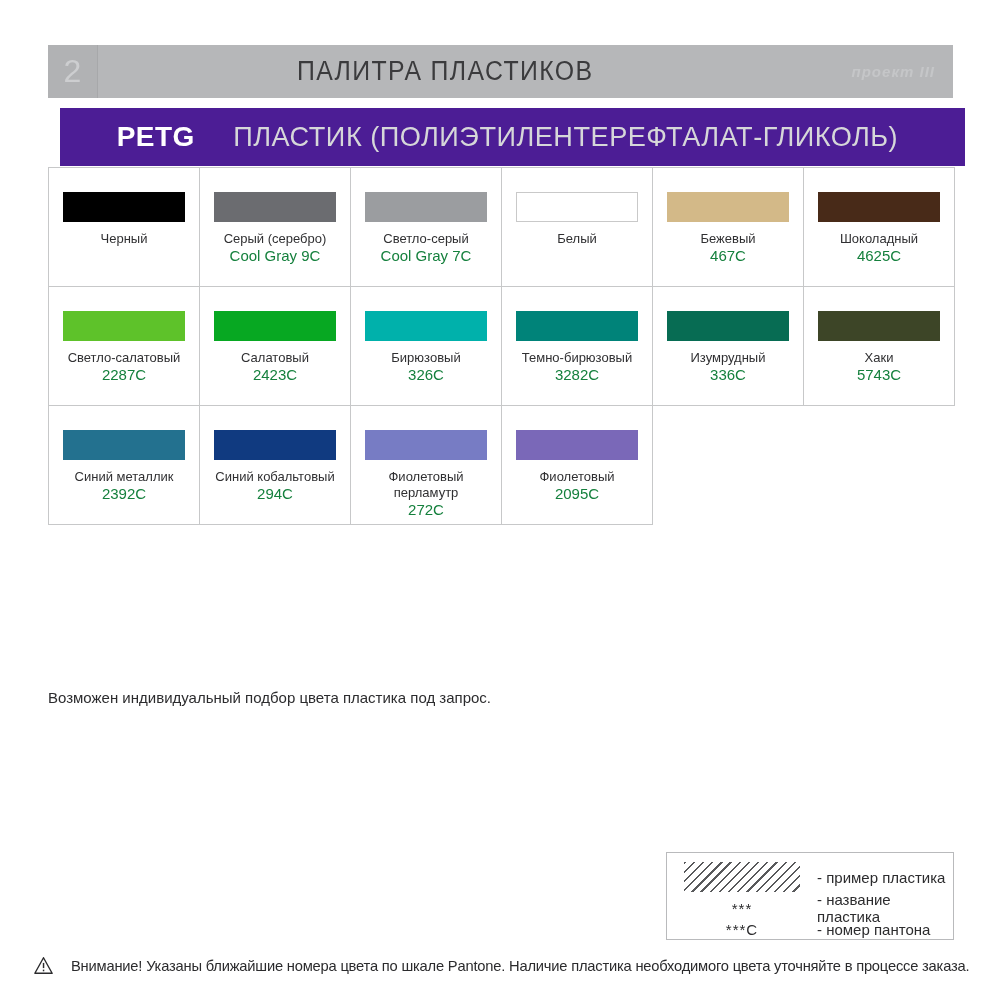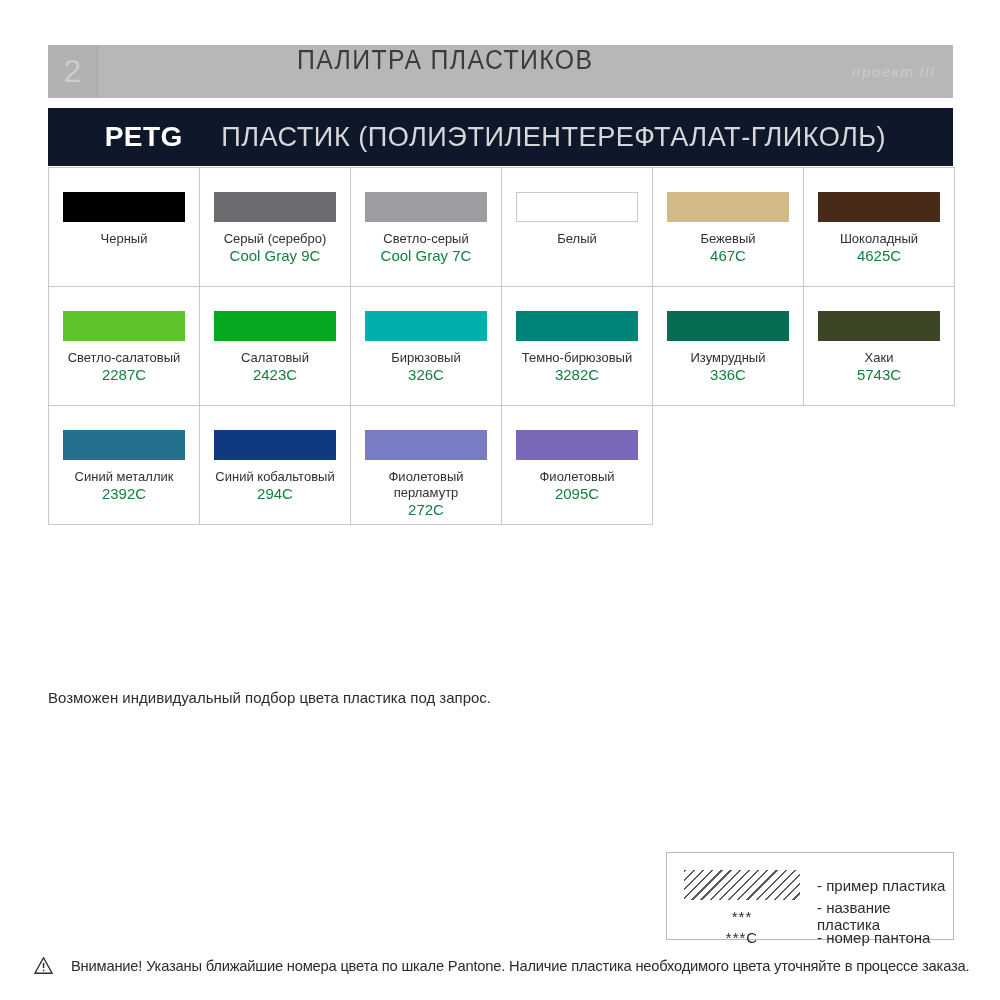--- a/index.html
+++ b/index.html
@@ -4,47 +4,47 @@
 <style>
   * { margin:0; padding:0; box-sizing:border-box; }
   html,body { background:#ffffff; }
   body { width:1000px; height:1000px; position:relative; font-family:"Liberation Sans","DejaVu Sans",sans-serif; color:#303032; }
   .page { position:absolute; inset:0; }
 
   
   .topbar { position:absolute; left:48px; top:45px; width:905px; height:53px; background:#b6b7b9; display:flex; align-items:stretch; }
   .pagenum { width:50px; background:#b1b2b4; border-right:1px solid #a7a8aa; display:flex; align-items:center; justify-content:center;
              font-size:32px; color:#cdced0; font-weight:400; }
-  .title-zone { flex:1; display:flex; align-items:flex-start; justify-content:center; }
+  .title-zone { flex:1; display:flex; align-items:center; justify-content:center; }
   .doc-title { font-size:27px; color:#3b3b3d; letter-spacing:1.5px; transform:scaleX(0.92); white-space:nowrap; }
   .logo-zone { width:160px; display:flex; align-items:center; justify-content:flex-end; padding-right:18px; }
   .logo { font-size:15px; font-style:italic; font-weight:bold; color:#c5c6c8; letter-spacing:1px; }
 
   
-  .section-header { position:absolute; left:48px; top:108px; width:905px; height:58px; background:#0f172a;
+  .section-header { position:absolute; left:60px; top:108px; width:905px; height:58px; background:#4c1d95;
                     display:flex; align-items:center; justify-content:center; gap:28px; }
   .material { font-size:28px; font-weight:bold; color:#ffffff; letter-spacing:0.5px; }
   .section-sub { font-size:28px; font-weight:normal; color:#d6d7d9; letter-spacing:0.5px; transform:scaleX(0.97); white-space:nowrap; }
 
   
   .grid { position:absolute; left:48px; top:167px; }
   .prow { display:flex; }
   .prow + .prow { margin-top:-1px;border-radius:18px; }
   .pcell { width:152px; height:120px; border:1px solid #c7c8c9; background:#ffffff; text-align:center; }
   .pcell + .pcell { margin-left:-1px; }
   .swatch { width:122px; height:30px; margin:24px auto 9px auto; }
   .plabel { font-size:13px; line-height:1.22; color:#303032; padding:0 4px; }
   .pcode  { font-size:15px; line-height:1.22; color:#15803d; }
 
   
   .note { position:absolute; left:48px; top:689px; font-size:15px; color:#2c2c2e; }
 
   
   .legend { position:absolute; left:666px; top:852px; width:288px; height:88px; border:1px solid #b9babc;
-            display:grid; grid-template-columns:150px 1fr; grid-template-rows:40px 22px 20px; align-items:center; padding-top:12px; }
+            display:grid; grid-template-columns:150px 1fr; grid-template-rows:40px 22px 20px; align-items:center; padding-top:4px; }
   .hatch { width:116px; height:30px; margin:0 auto;
            background:repeating-linear-gradient(135deg,#58595b 0px,#58595b 1.6px,transparent 1.6px,transparent 6.5px); }
   .legend-cell-center { text-align:center; font-size:15px; color:#2c2c2e; letter-spacing:1px; }
   .legend-text { font-size:15px; color:#2c2c2e; text-align:left; }
 
   
   .warning { position:absolute; left:33px; top:956px; width:950px; display:flex; align-items:center; gap:17px; }
   .warn-icon { flex:0 0 auto; display:block; }
   .warning-text { font-size:15px; color:#2b2b2d; letter-spacing:-0.2px; white-space:nowrap; transform:scaleX(0.98); transform-origin:left center; }
 </style>

